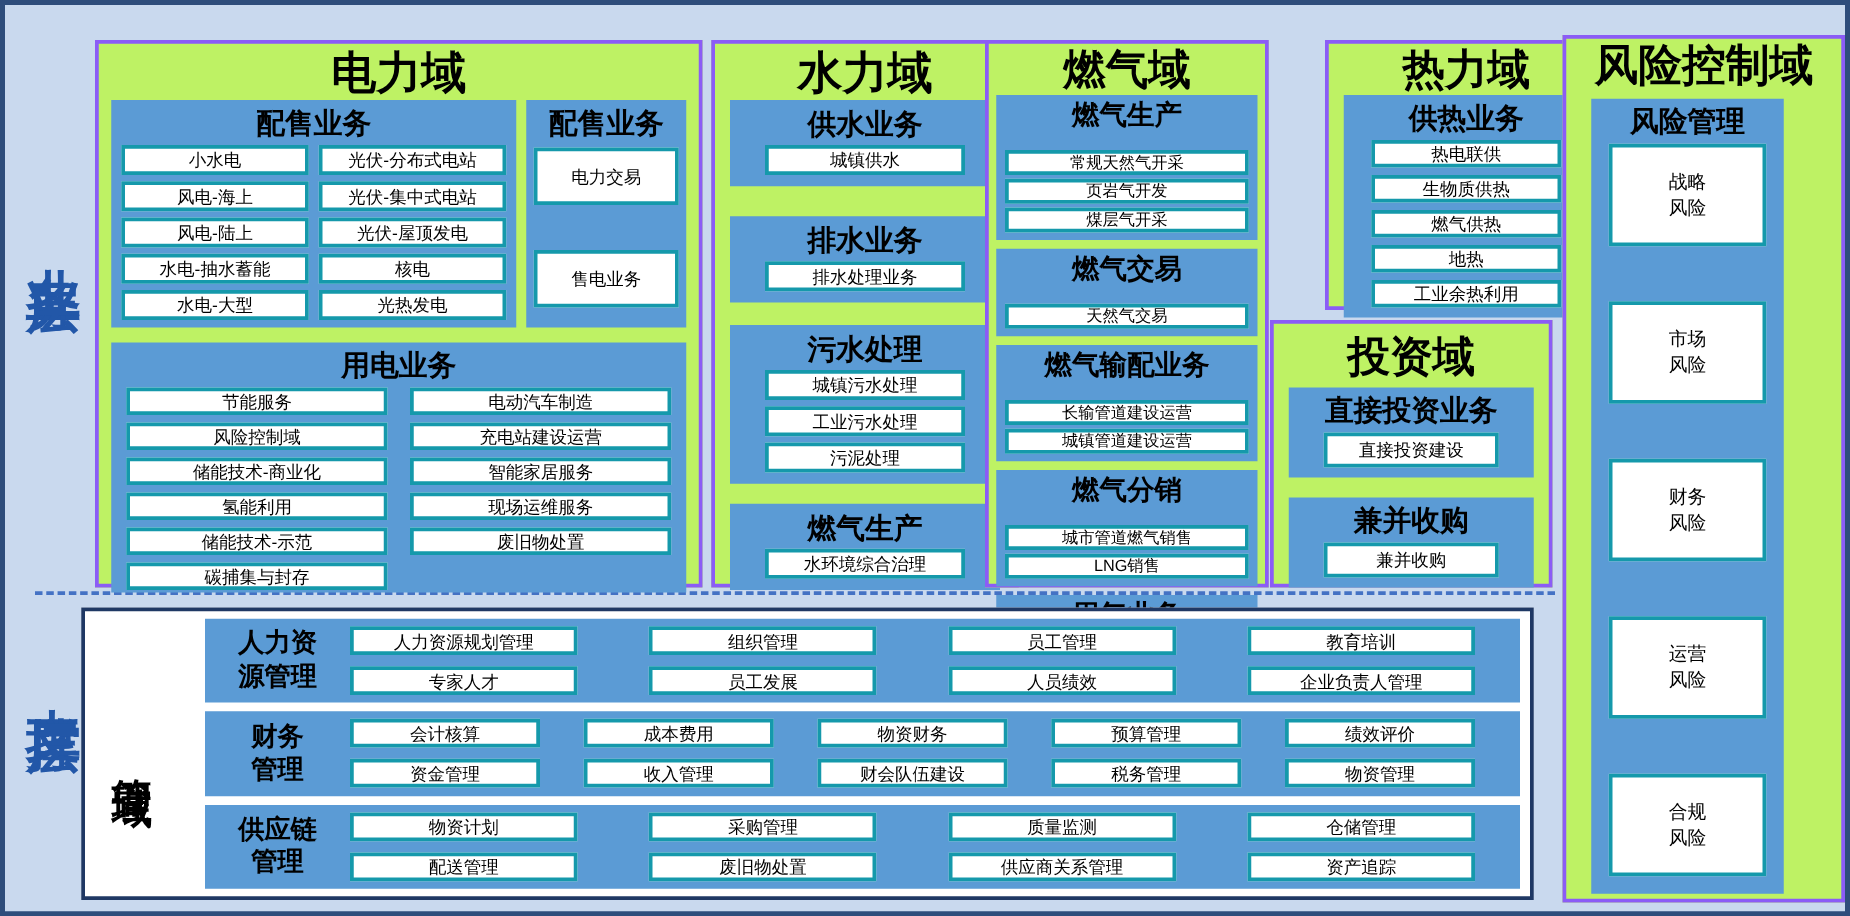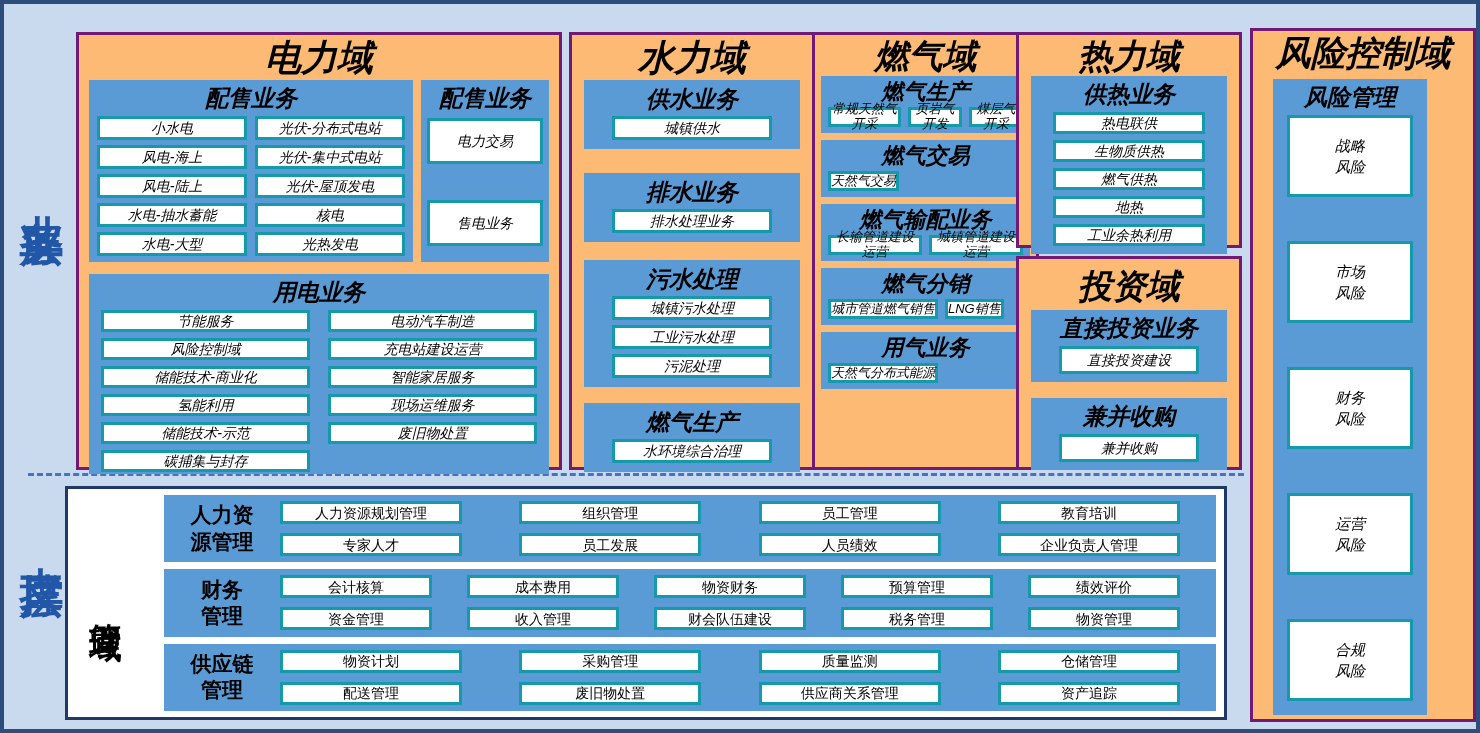--- a/index.html
+++ b/index.html
@@ -7,21 +7,21 @@
 
   
   .vtext{writing-mode:vertical-rl;text-orientation:upright;}
   .layer-label{position:absolute;left:16px;color:#2257a8;font-weight:bold;font-size:44px;letter-spacing:6px;line-height:1;}
   .layer-label.biz{top:176px;}
   .layer-label.sup{top:528px;}
 
   .dashed-divider{position:absolute;top:469px;left:24px;width:1216px;border-top:3px dashed #4472c4;}
 
   
-  .domain{position:absolute;background:#fdba74;border:3px solid #701a75;box-sizing:border-box;font-style:italic;}
+  .domain{position:absolute;background:#bef264;border:3px solid #8b5cf6;box-sizing:border-box;}
   .domain-title{text-align:center;font-weight:bold;color:#000;font-size:36px;line-height:1.15;padding-top:2px;}
 
   .section{background:#5b9bd5;box-sizing:border-box;}
   .sec-title{text-align:center;font-weight:bold;color:#000;font-size:23px;line-height:28px;}
   .sec-title.small{font-size:20px;line-height:24px;}
 
   .item{background:#fff;border:3px solid #1599ab;box-sizing:border-box;display:flex;align-items:center;justify-content:center;text-align:center;color:#000;font-size:14px;line-height:1.15;white-space:pre-line;}
 
   
   .power{left:72px;top:28px;width:486px;height:438px;padding:0 10px;}
@@ -39,29 +39,29 @@
   
   .water{left:565px;top:28px;width:246px;height:438px;padding:0 12px;}
   .water .section{padding:5px 12px 9px;}
   .water .stack{display:flex;flex-direction:column;gap:5px;margin-top:3px;}
   .water .item{height:24px;margin:0 16px;}
   .water .s1{margin-top:2px;margin-bottom:24px;}
   .water .s2{margin-bottom:18px;}
   .water .s3{margin-bottom:16px;}
 
   
-  .gas{left:808px;top:28px;width:227px;height:438px;padding:0 6px;}
+  .gas{left:784px;top:28px;width:227px;height:438px;padding:0 6px;}
   .gas .domain-title{font-size:34px;}
   .gas .section{padding:3px 5px 6px;margin-bottom:7px;}
   .gas .sec-title{font-size:22px;line-height:25px;}
-  .gas .stack{display:flex;gap:3px;margin-top:3px;}
+  .gas .stack{display:flex;flex-direction:column;gap:3px;margin-top:16px;}
   .gas .item{height:20px;font-size:13px;margin:0 2px;}
 
   
-  .heat{left:1012px;top:28px;width:226px;height:216px;padding:0 12px;}
+  .heat{left:1056px;top:28px;width:226px;height:216px;padding:0 12px;}
   .heat .domain-title{font-size:34px;}
   .heat .section{padding:4px 10px 8px;}
   .heat .stack{display:flex;flex-direction:column;gap:6px;margin-top:4px;}
   .heat .item{height:22px;margin:0 12px;}
 
   
   .invest{left:1012px;top:252px;width:226px;height:214px;padding:0 12px;}
   .invest .domain-title{font-size:34px;padding-top:8px;}
   .invest .section{padding:4px 10px 8px;}
   .invest .s1{margin-top:4px;margin-bottom:16px;}

